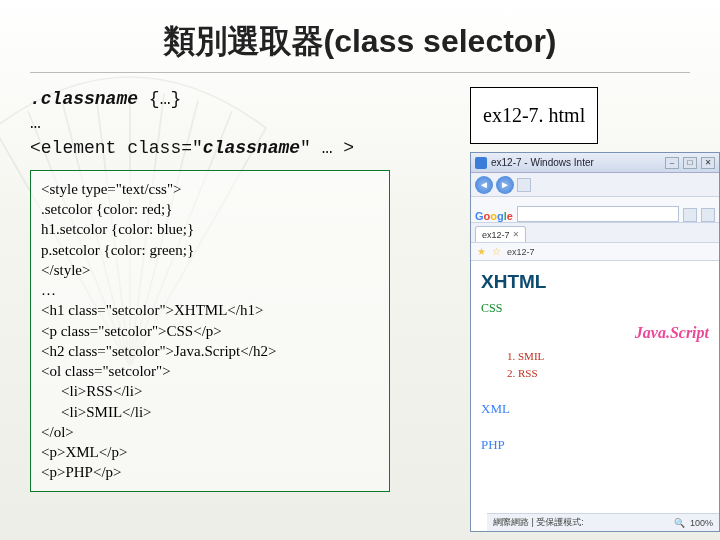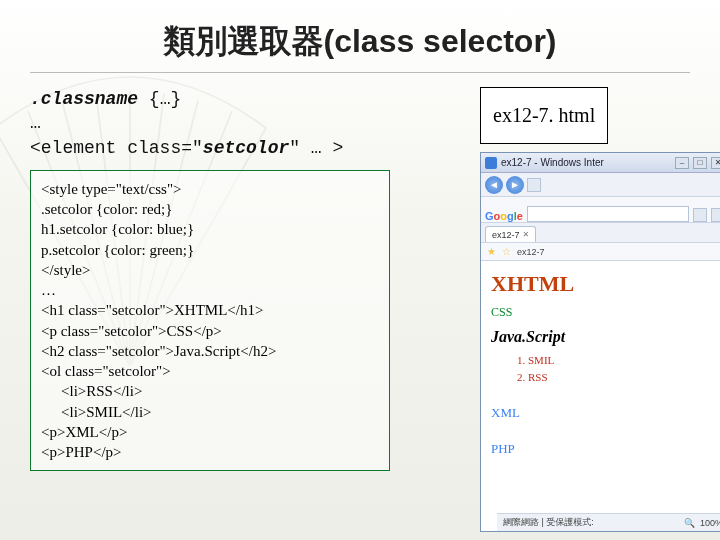--- a/index.html
+++ b/index.html
@@ -35,21 +35,21 @@
     text-align: center;
     color: #222;
     padding-bottom: 8px;
     border-bottom: 1px solid #bbb;
     position: relative;
     z-index: 2;
   }
   .content {
     display: flex;
     margin-top: 14px;
-    gap: 20px;
+    gap: 10px;
     position: relative;
     z-index: 2;
   }
   .left { flex: 0 0 430px; }
   .right { flex: 1; }
   .syntax {
     font-family: "Courier New", monospace;
     font-size: 18px;
     color: #111;
     line-height: 1.35;
@@ -136,23 +136,23 @@
   .glogo .g1{color:#4285F4}.glogo .g2{color:#EA4335}.glogo .g3{color:#FBBC05}
   .glogo .g4{color:#4285F4}.glogo .g5{color:#34A853}.glogo .g6{color:#EA4335}
   .gsearch { flex:1; height:16px; border:1px solid #b5c4d8; background:#fff; }
   .gbtn { width:14px; height:14px; background:#e3e9f2; border:1px solid #b5c4d8; }
   .br-fav {
     height:18px; display:flex; align-items:center; gap:6px; padding:0 6px;
     border-bottom:1px solid #cbd5e3; background:#f6f8fb; font-size:9px; color:#444;
   }
   .star { color:#f3c64a; font-size:10px; }
   .br-content { padding: 6px 10px; }
-  .bc-h1 { font-family:Liberation Serif, serif; font-size:22px; font-weight:bold; color:#c2410c; margin:4px 0 8px; }
+  .bc-h1 { font-family:Liberation Sans, sans-serif; font-size:19px; font-weight:bold; color:#0c4a6e; margin:4px 0 8px; }
   .bc-css { font-family:"Times New Roman",serif; font-size:12px; color:#0a8a2a; margin-bottom:8px; }
-  .bc-h2 { font-family:"Times New Roman",serif; font-size:16px; font-weight:bold; font-style:italic; color:#000000; margin:4px 0 6px; }
+  .bc-h2 { font-family:"Times New Roman",serif; font-size:16px; font-weight:bold; font-style:italic; color:#ec4899; margin:4px 0 6px;text-align:right; }
   .bc-ol { margin-left:26px; }
   .bc-ol div { font-family:"Times New Roman",serif; font-size:11px; color:#c03020; line-height:1.5; }
   .bc-p { font-family:"Times New Roman",serif; font-size:13px; color:#3b82f6; margin-top:20px; }
   .br-status {
     position:absolute; bottom:0; left:16px; right:0; height:18px;
     background:#eef2f8; border-top:1px solid #cbd5e3;
     display:flex; align-items:center; justify-content:space-between;
     padding:0 6px; font-size:9px; color:#444;
   }
   .zoom { display:flex; align-items:center; gap:4px; }
@@ -182,37 +182,38 @@
 
   <div class="content">
     <div class="left">
 
       <div class="syntax">
         <div>
           <span class="kw">.classname</span><span> {…}</span>
         </div>
         <div>…</div>
         <div>
-          <span>&lt;element class="</span><span class="kw">setcolor</span><span>" … &gt;</span>
+          <span>&lt;element class="</span><span class="kw">classname</span><span>" … &gt;</span>
         </div>
       </div>
 
       <div class="code-box">
         <div>&lt;style type="text/css"&gt;</div>
         <div>.setcolor {color: red;}</div>
         <div>h1.setcolor {color: blue;}</div>
         <div>p.setcolor {color: green;}</div>
         <div>&lt;/style&gt;</div>
         <div>…</div>
         <div>&lt;h1 class="setcolor"&gt;XHTML&lt;/h1&gt;</div>
         <div>&lt;p class="setcolor"&gt;CSS&lt;/p&gt;</div>
         <div>&lt;h2 class="setcolor"&gt;Java.Script&lt;/h2&gt;</div>
         <div>&lt;ol class="setcolor"&gt;</div>
         <div class="indent">&lt;li&gt;RSS&lt;/li&gt;</div>
         <div class="indent">&lt;li&gt;SMIL&lt;/li&gt;</div>
+        <div>&lt;/ol&gt;</div>
         <div>&lt;p&gt;XML&lt;/p&gt;</div>
         <div>&lt;p&gt;PHP&lt;/p&gt;</div>
       </div>
     </div>
 
     <div class="right">
       <div class="file-label">ex12-7. html</div>
 
       <div class="browser">
         <div class="br-titlebar">

